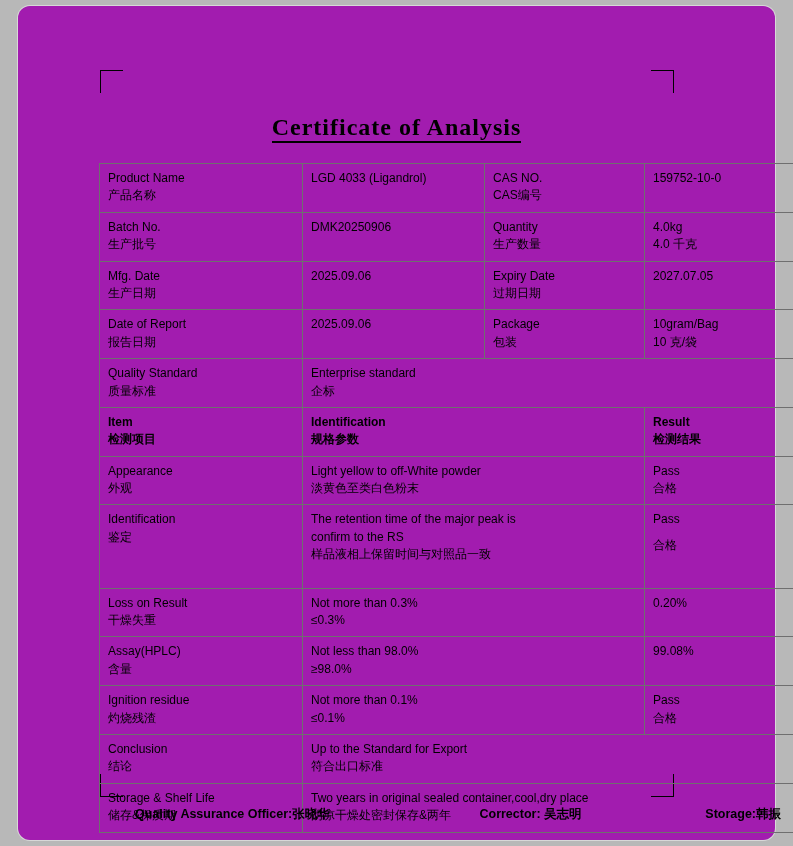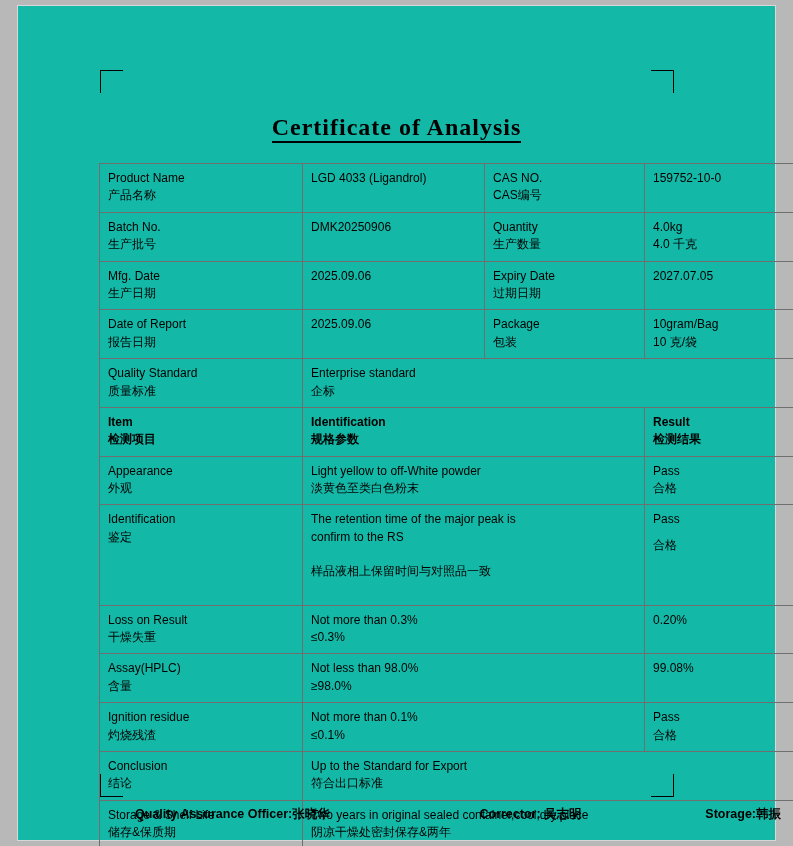--- a/index.html
+++ b/index.html
@@ -11,22 +11,23 @@
     width: 793px;
     height: 846px;
     font-family: "Liberation Sans", sans-serif;
   }
   .page {
     position: absolute;
     left: 18px;
     top: 6px;
     width: 757px;
     height: 834px;
-    background: #14b8a6;
+    background: #a21caf;
     box-shadow: 0 0 0 1px #d8d8d8;
+    border-radius: 12px;
   }
   
   .crop {
     position: absolute;
     width: 22px;
     height: 22px;
     border-color: #000;
     border-style: solid;
     border-width: 0;
   }
@@ -206,21 +207,21 @@
     </tr>
 
     <tr>
       <td class="label-cell">
         <span>Identification</span>
         <span class="cn">鉴定</span>
       </td>
       <td colspan="2" style="padding-bottom:24px">
         <span>The retention time  of the major peak is</span>
         <span class="cn" style="margin-top:0">confirm to the RS</span>
-        <span class="cn" style="margin-top:17px">样品液相上保留时间与对照品一致</span>
+        <span class="cn" style="margin-top:0">样品液相上保留时间与对照品一致</span>
       </td>
       <td class="vmid">
         <span>Pass</span>
         <span class="cn" style="margin-top:8px">合格</span>
       </td>
     </tr>
 
     <tr>
       <td class="label-cell">
         <span>Loss on Result</span>

